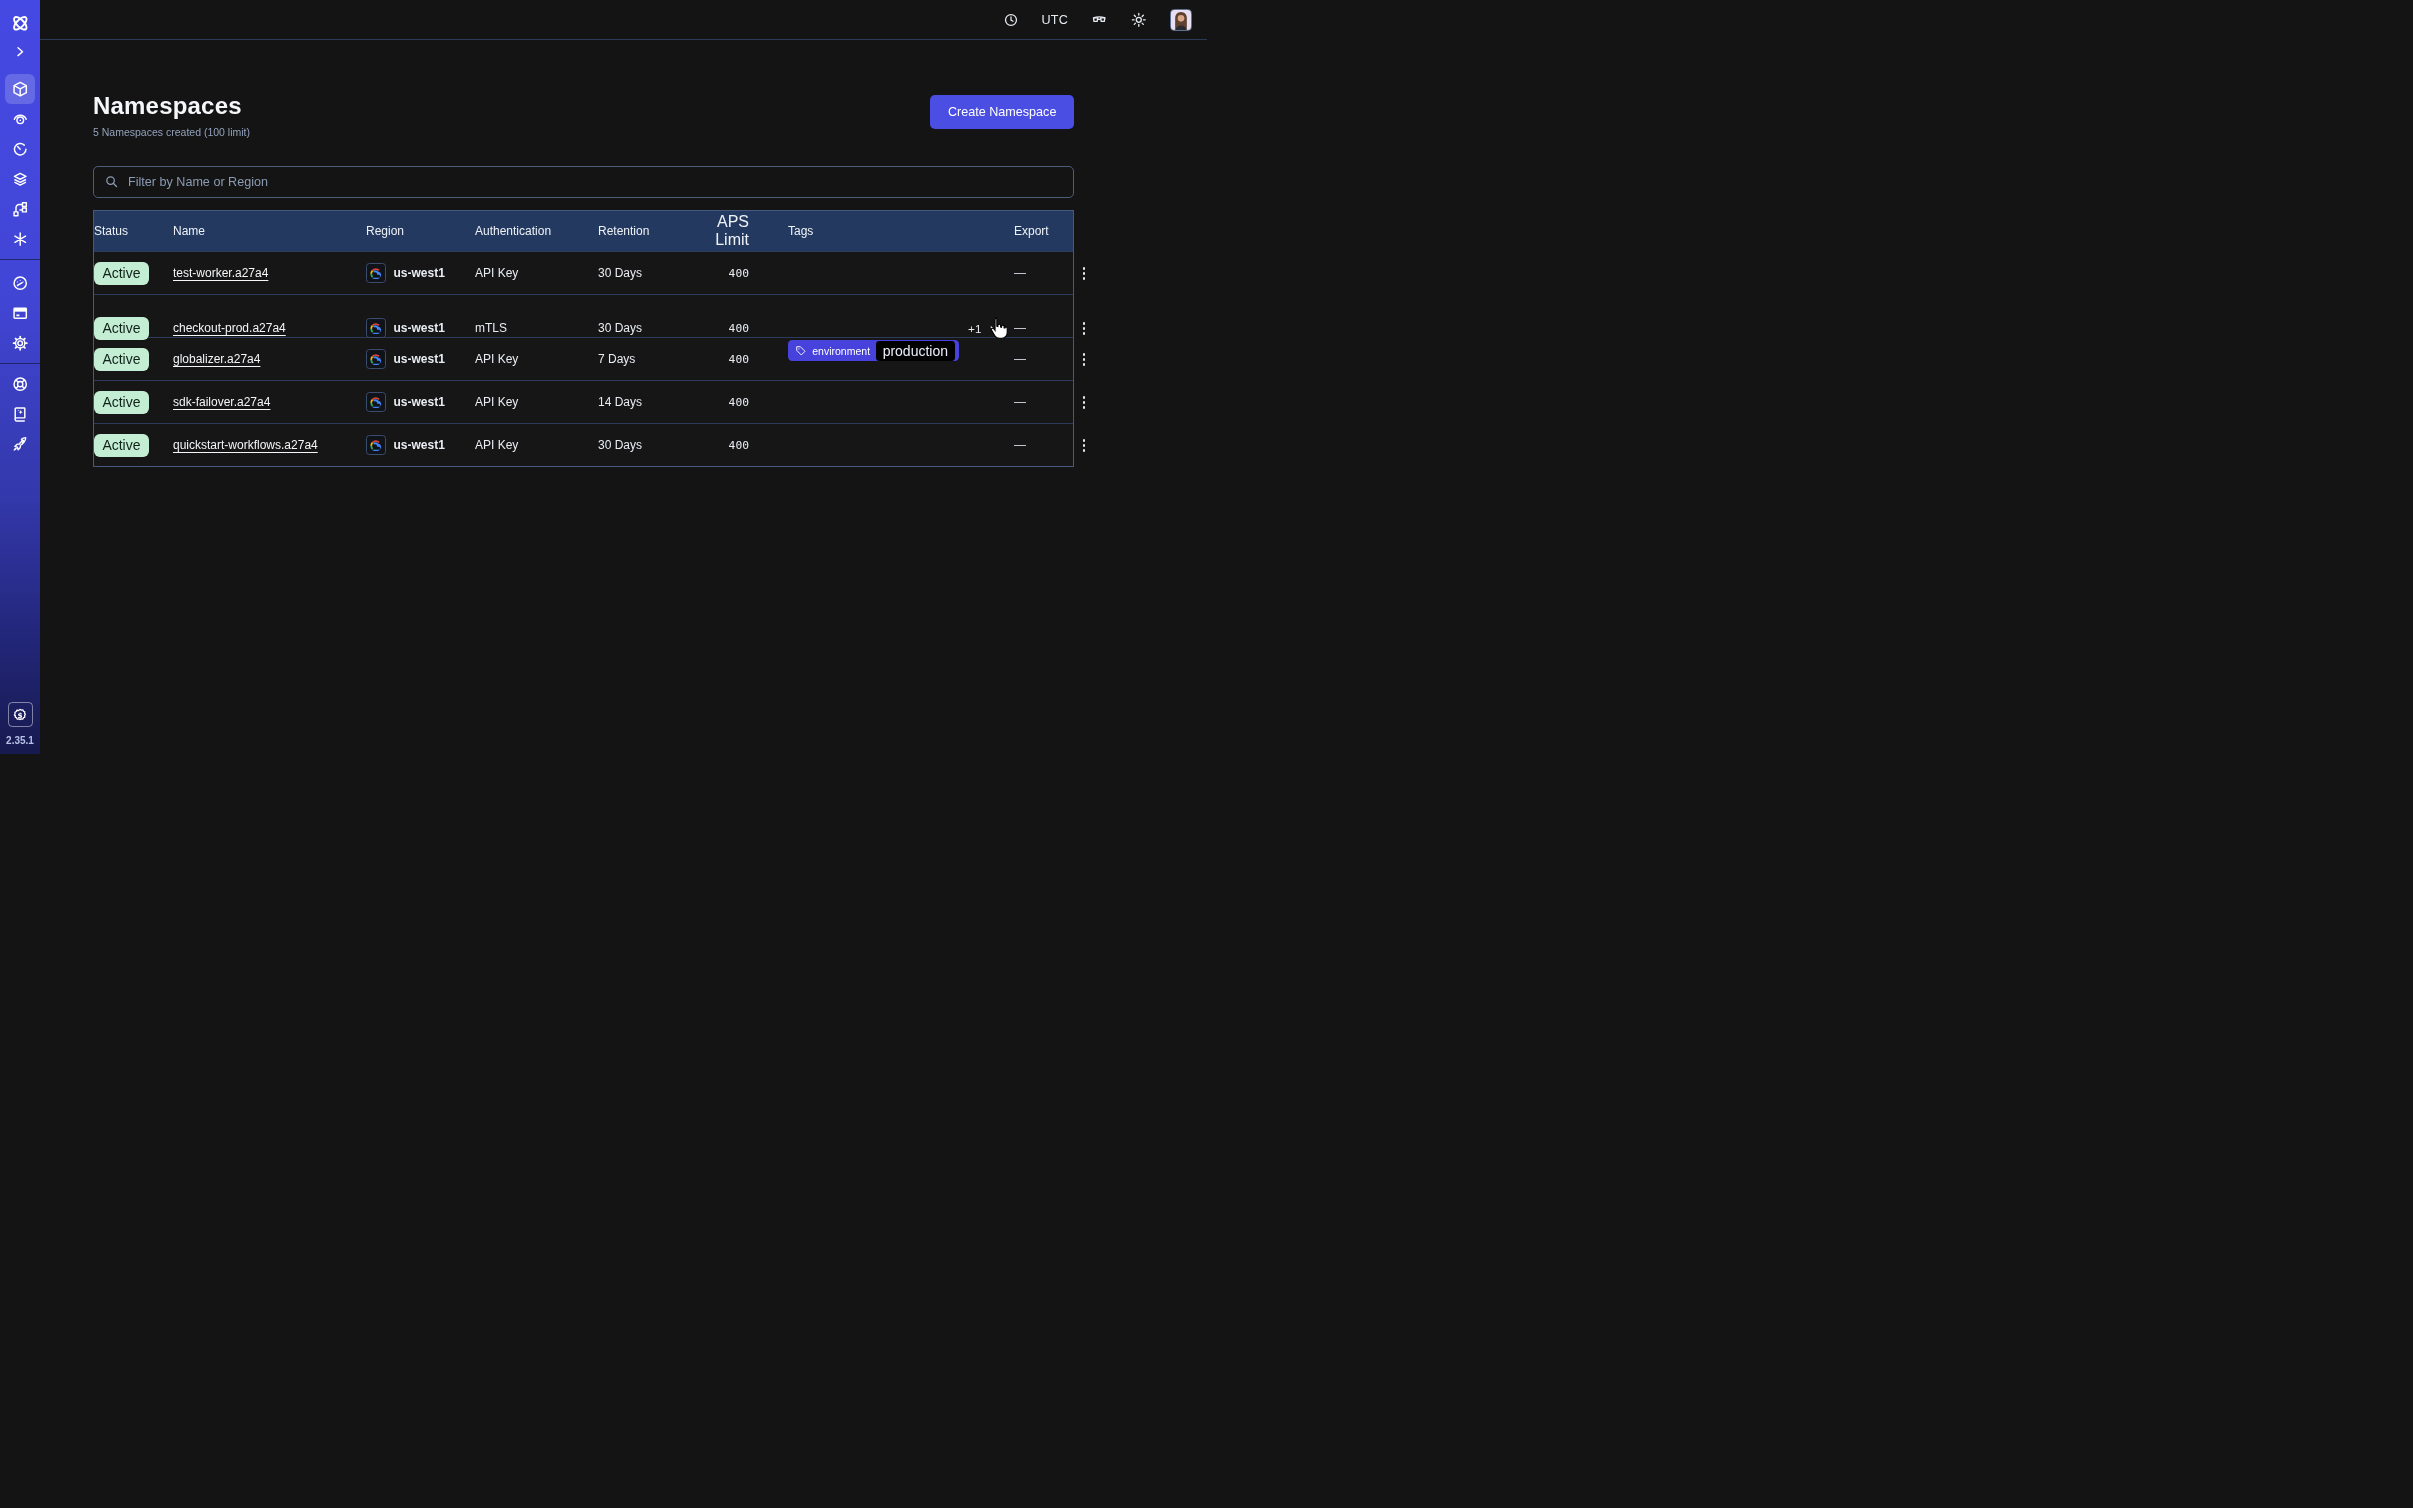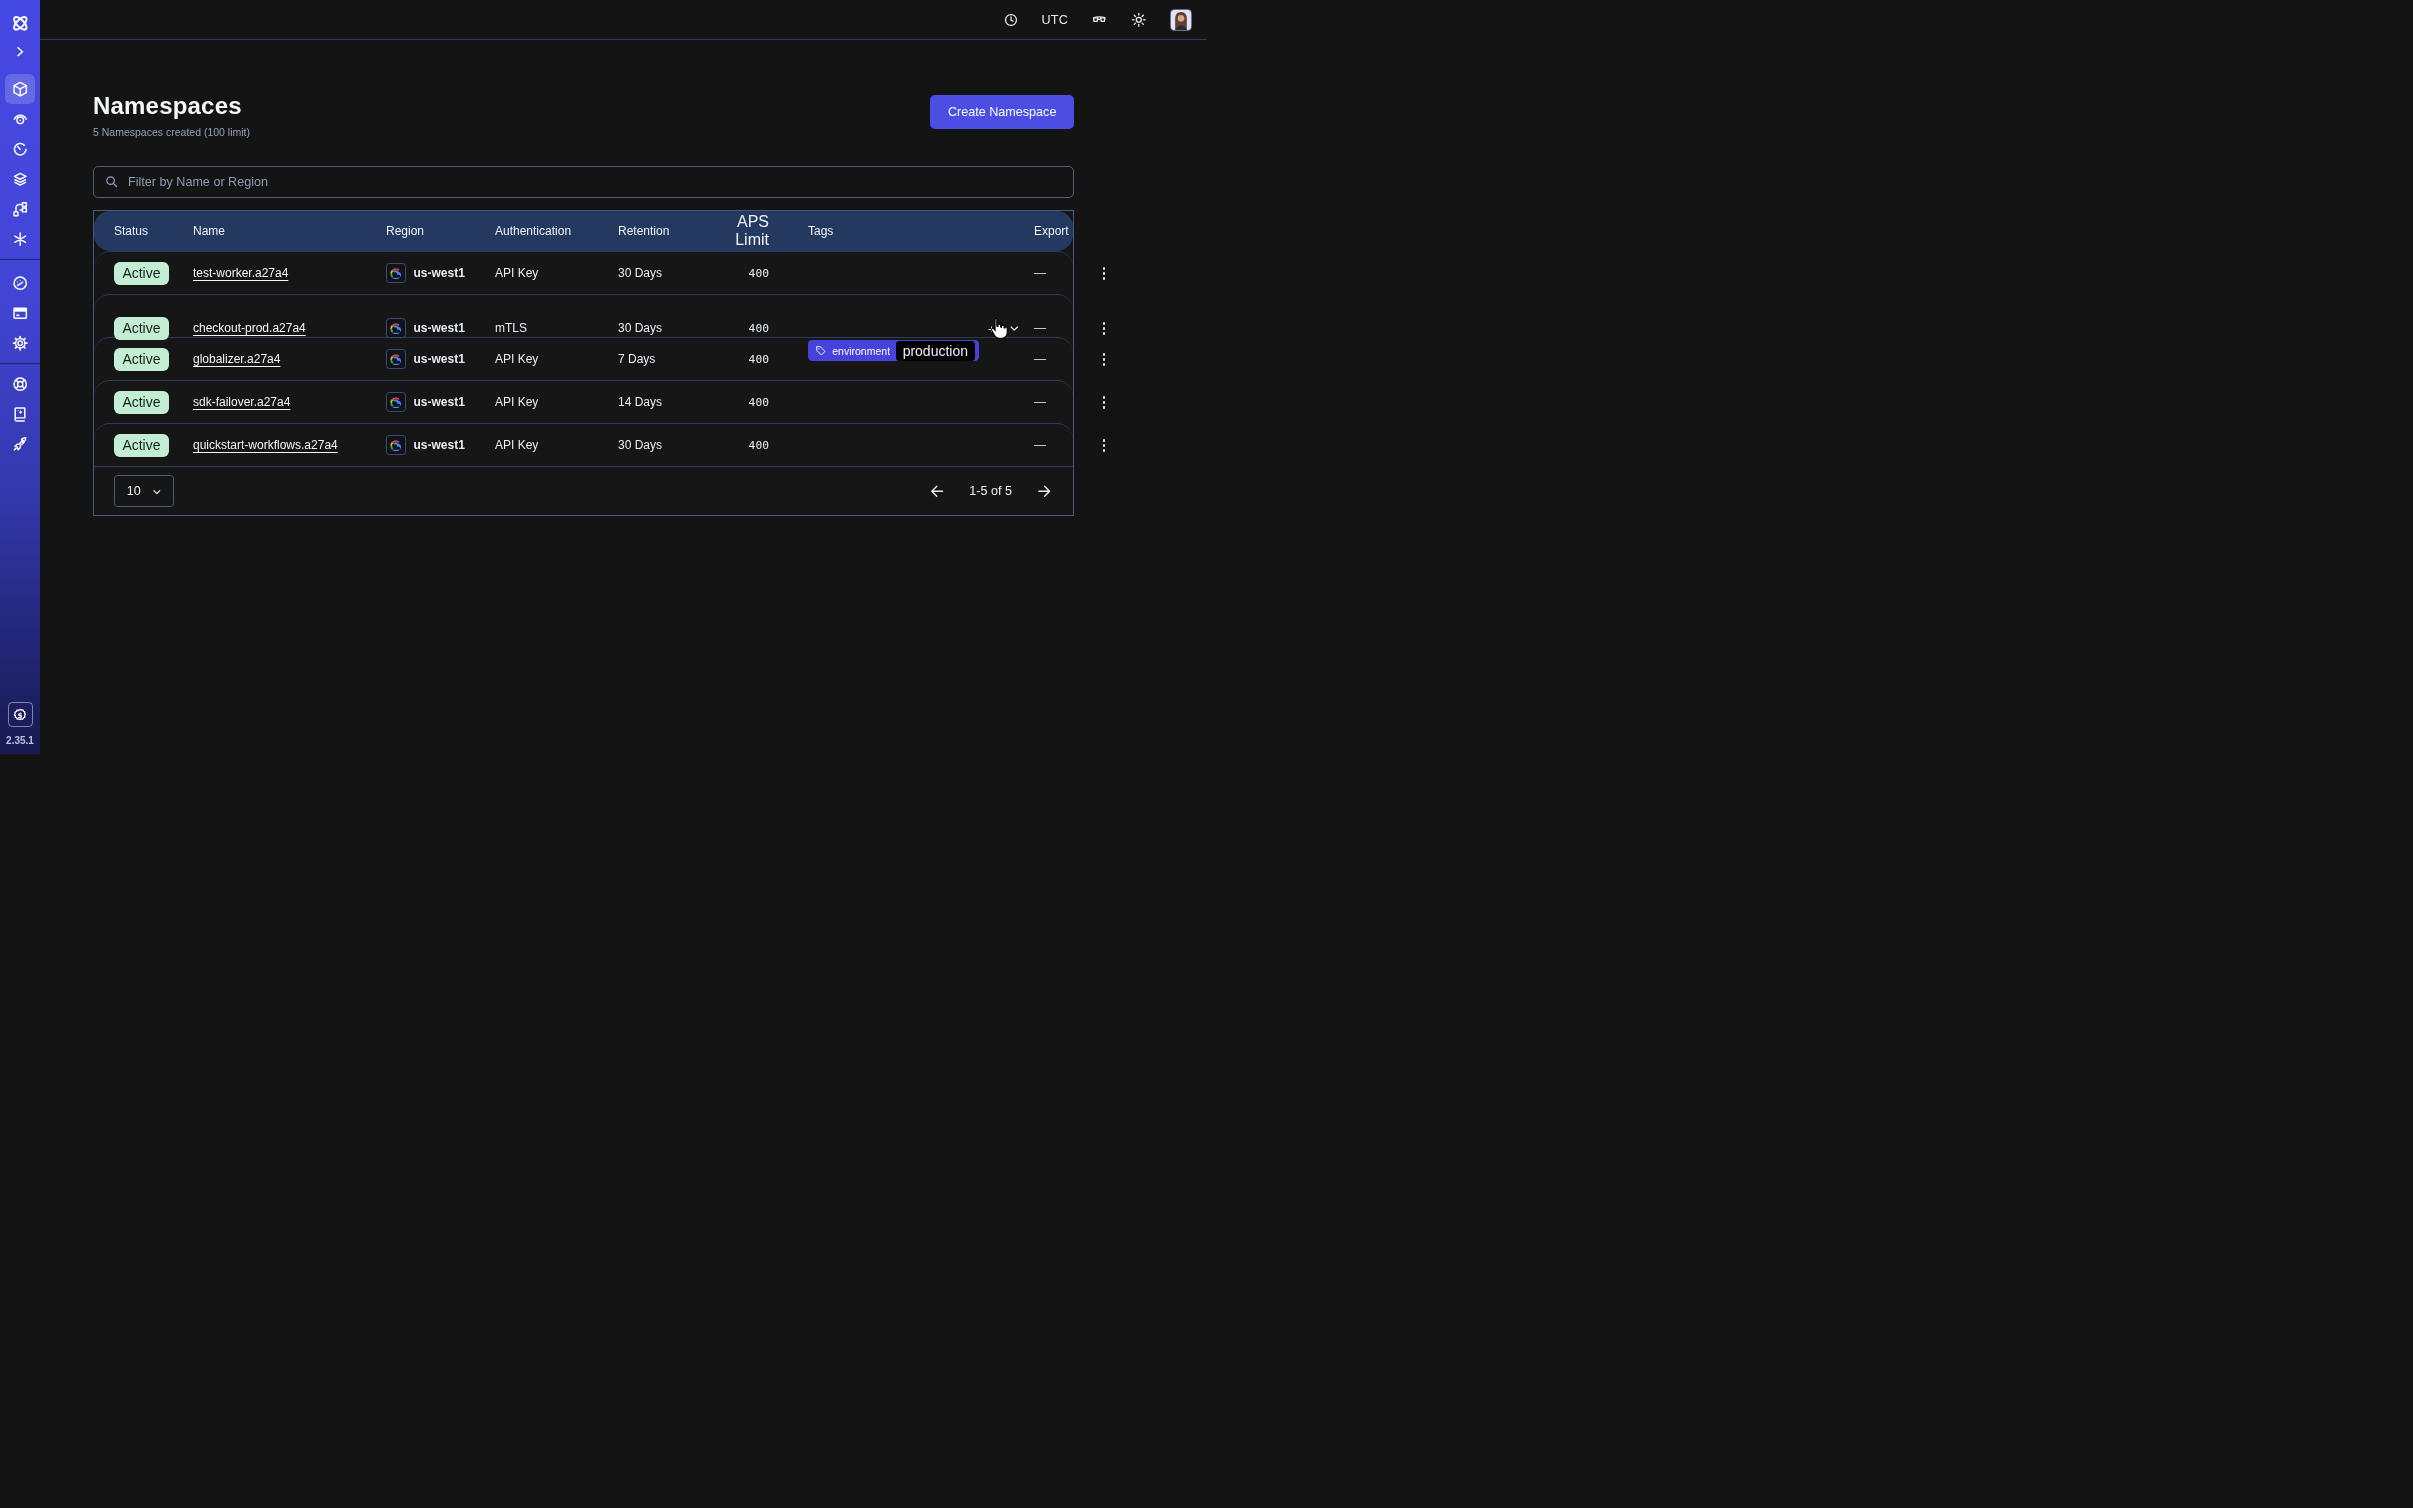--- a/index.html
+++ b/index.html
@@ -55,21 +55,21 @@
     color:#e9edf3; font-size:12.6px; font-family:inherit; padding:0 10px 0 34px; outline:none;
   }
   .search-input::placeholder { color:#8b9bb4; }
   .search-icon { position:absolute; left:11px; top:8.4px; }
 
   
   .table { margin-top:12.6px; border:0.8px solid #49597e; background:#161616; }
   .tgrid {
     display:grid;
     grid-template-columns:79px 193px 109px 123px 96px 94px 226px 59px 1fr;
-    align-items:center; padding-left:20px;border-radius:16px;
+    align-items:center; 
   }
   .thead { height:40px; background:#24395f; color:#eef2f7; font-size:12px; font-weight:500; }
   .trow { height:43px; border-top:0.8px solid #2c3b59; font-size:12px; }
   .trow:first-of-type { border-top:none; }
   .cell-aps { text-align:right; padding-right:39px; font-family:"DejaVu Sans Mono",monospace; font-size:11.3px; }
   .thead .cell-aps { font-family:Liberation Sans, sans-serif; font-size:16px; }
   .status-badge {
     display:inline-block; background:#c4eed3; color:#11221a; font-size:14px; font-weight:500;
     padding:3.4px 8.4px; border-radius:5.9px;
   }
@@ -441,41 +441,20 @@
       <div class="export-cell">—</div>
       <div>
           <span class="kebab">
             <i></i>
             <i></i>
             <i></i>
           </span>
         </div>
     </div>
 
-    <div class="tfoot">
-      <div class="page-size">
-        <span>10</span>
-        <svg width="11.7" height="11.7" viewBox="0 0 24 24" fill="none" stroke="#eef1f6" stroke-width="2.4" stroke-linecap="round" stroke-linejoin="round">
-            <path d="M6 9.5l6 6 6-6"></path>
-          </svg>
-      </div>
-      <div class="pager">
-        <span class="pager-arrow">
-          <svg width="18.4" height="18.4" viewBox="0 0 24 24" fill="none" stroke="#e8ecf2" stroke-width="1.9" stroke-linecap="round" stroke-linejoin="round">
-              <path d="M19 12H5M11.5 5.5 5 12l6.5 6.5"></path>
-            </svg>
-        </span>
-        <span class="pager-range">1-5 of 5</span>
-        <span class="pager-arrow">
-          <svg width="18.4" height="18.4" viewBox="0 0 24 24" fill="none" stroke="#e8ecf2" stroke-width="1.9" stroke-linecap="round" stroke-linejoin="round">
-              <path d="M5 12h14M12.5 5.5 19 12l-6.5 6.5"></path>
-            </svg>
-        </span>
-      </div>
-    </div>
 
   </div>
 </main>
 
 <div class="cursor">
   <svg width="22" height="23.5" viewBox="0 0 22 24">
     <path d="M8.2 2.1c.9 0 1.6.7 1.6 1.6v6.9l1.1.2v-.9c0-.8.6-1.4 1.4-1.4s1.4.6 1.4 1.4v1.4l.9.2v-.8c0-.7.6-1.3 1.3-1.3s1.3.6 1.3 1.3v1.4l.8.2c.1-.6.6-1 1.2-1 .7 0 1.2.5 1.2 1.2v4.3c0 3.3-2.7 6-6 6h-1.7c-2.1 0-4-1.1-5.1-2.9l-3.1-5.2c-.4-.7-.2-1.5.4-1.9.6-.4 1.5-.3 1.9.3l1.2 1.6V3.7c0-.9.7-1.6 1.6-1.6z" fill="#ffffff" stroke="#000000" stroke-width="1.1"></path>
   </svg>
 </div>
 

